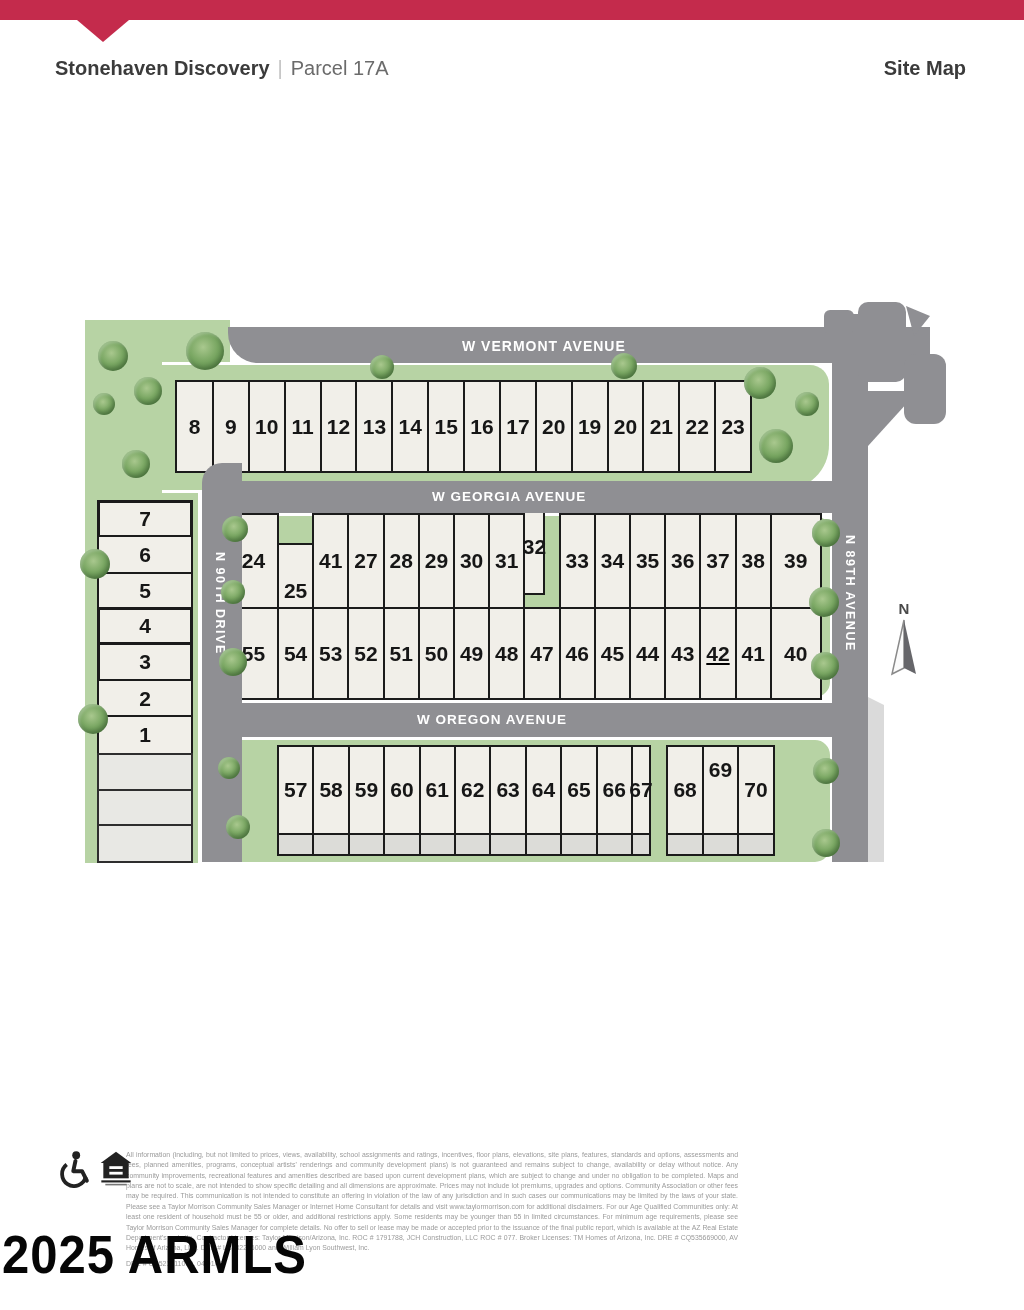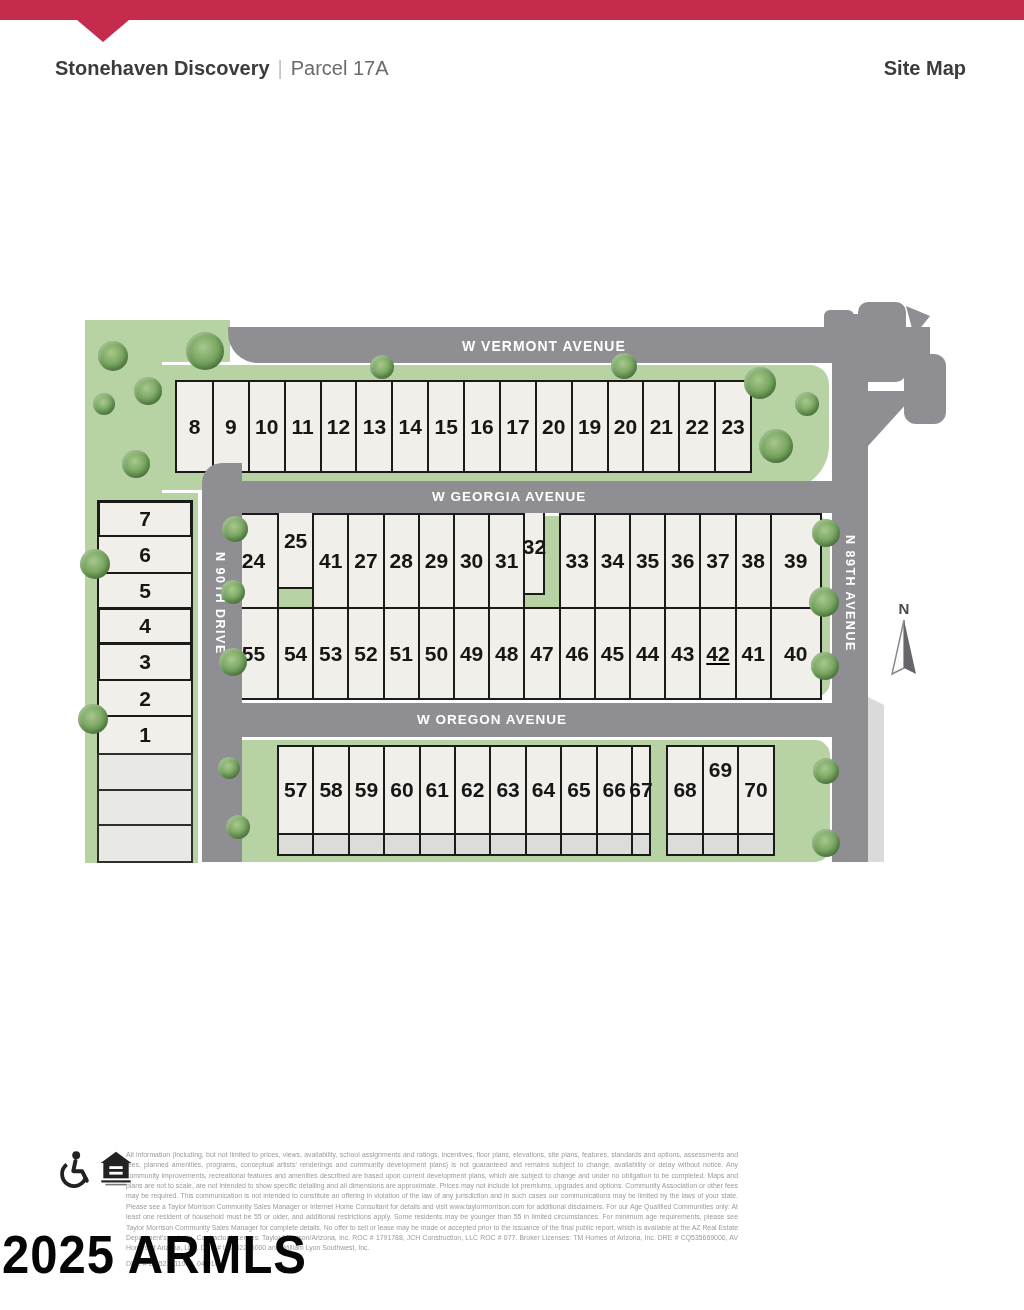--- a/index.html
+++ b/index.html
@@ -145,21 +145,21 @@
     </div>
     <div class="lot" style="left: 678.31px; top: 380px; width: 37.87px; height: 93px;">
       <div class="lot-num">22</div>
     </div>
     <div class="lot" style="left: 714.18px; top: 380px; width: 37.87px; height: 93px;">
       <div class="lot-num">23</div>
     </div>
     <div class="lot" style="left: 228px; top: 513px; width: 51px; height: 96px;">
       <div class="lot-num">24</div>
     </div>
-    <div class="lot" style="left: 277px; top: 493px; width: 37.2px; height: 96px;">
+    <div class="lot" style="left: 277px; top: 543px; width: 37.2px; height: 96px;">
       <div class="lot-num">25</div>
     </div>
     <div class="lot" style="left: 312.2px; top: 513px; width: 37.2px; height: 96px;">
       <div class="lot-num">41</div>
     </div>
     <div class="lot" style="left: 347.4px; top: 513px; width: 37.2px; height: 96px;">
       <div class="lot-num">27</div>
     </div>
     <div class="lot" style="left: 382.6px; top: 513px; width: 37.2px; height: 96px;">
       <div class="lot-num">28</div>

